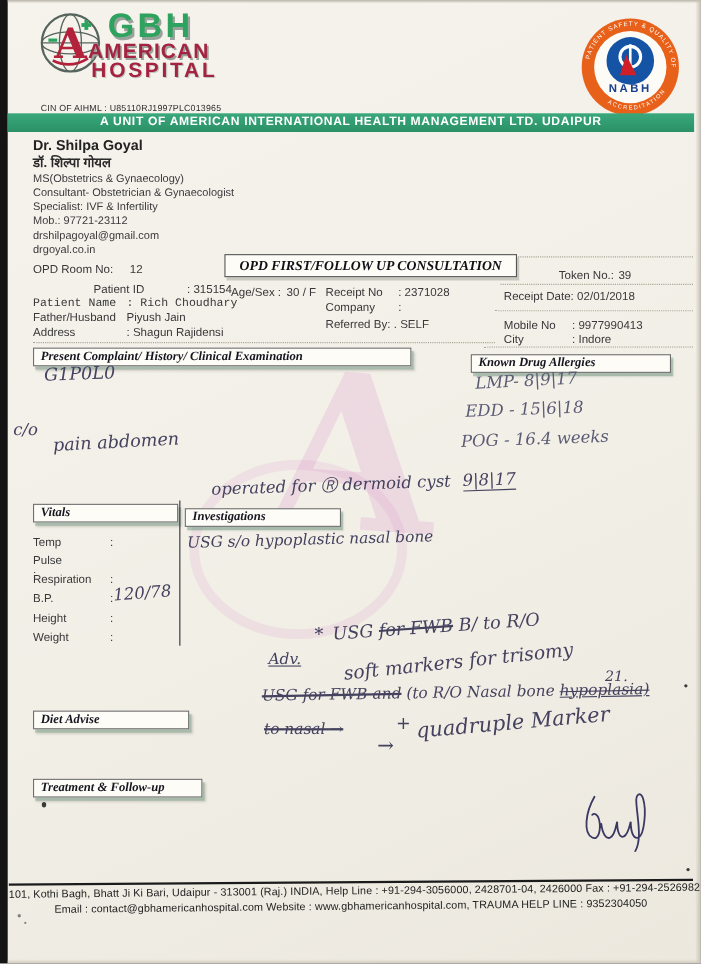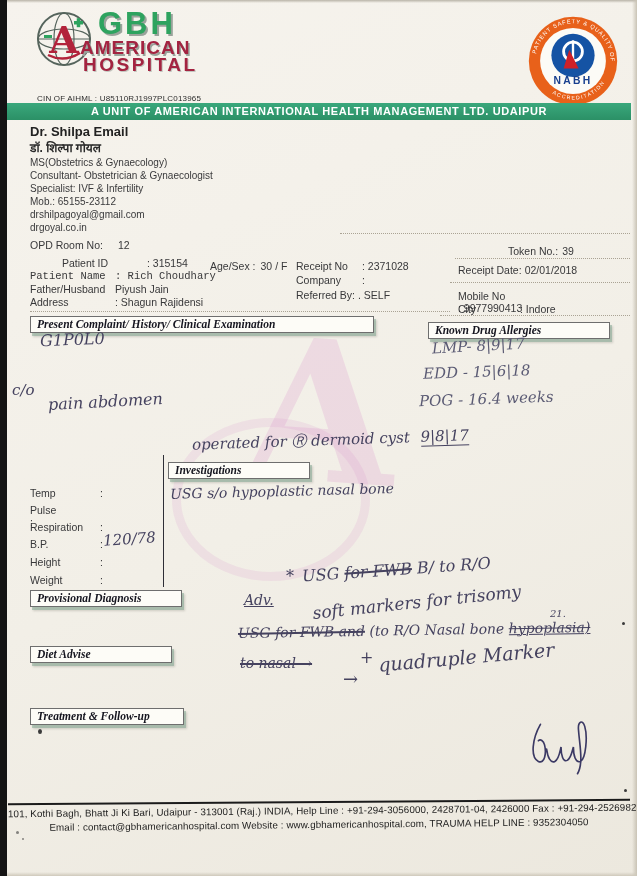--- a/index.html
+++ b/index.html
@@ -118,45 +118,46 @@
     <circle cx="50" cy="50" r="35" fill="#fcfbf6"></circle>
     <circle cx="50" cy="44" r="23" fill="#1553a4"></circle>
     <circle cx="50" cy="40" r="10" fill="none" stroke="#ffffff" stroke-width="3"></circle>
     <line x1="50" y1="28" x2="50" y2="52" stroke="#ffffff" stroke-width="2.5"></line>
     <polygon points="40,58 56,58 46,38" fill="#cf2027"></polygon>
     <text x="50" y="74" text-anchor="middle" font-size="11" font-weight="bold" fill="#18408f" letter-spacing="2.5" font-family="Liberation Sans, sans-serif">NABH</text>
   </svg>
 
   <div class="abs banner">A UNIT OF AMERICAN INTERNATIONAL HEALTH MANAGEMENT LTD. UDAIPUR</div>
 
-  <div class="abs doc-name" style="left:30px;top:124px;">Dr. Shilpa Email</div>
+  <div class="abs doc-name" style="left:30px;top:124px;">Dr. Shilpa Goyal</div>
   <div class="abs doc-hindi" style="left:30px;top:139px;">डॉ. शिल्पा गोयल</div>
   <div class="abs doc-line" style="left:30px;top:156px;">MS(Obstetrics &amp; Gynaecology)</div>
   <div class="abs doc-line" style="left:30px;top:169px;">Consultant- Obstetrician &amp; Gynaecologist</div>
   <div class="abs doc-line" style="left:30px;top:182px;">Specialist: IVF &amp; Infertility</div>
-  <div class="abs doc-line" style="left:30px;top:195px;">Mob.: 65155-23112</div>
+  <div class="abs doc-line" style="left:30px;top:195px;">Mob.: 97721-23112</div>
   <div class="abs doc-line" style="left:30px;top:208px;">drshilpagoyal@gmail.com</div>
   <div class="abs doc-line" style="left:30px;top:221px;">drgoyal.co.in</div>
 
   <div class="abs dotline" style="left:340px;top:233px;width:290px;"></div>
   <div class="abs dotline" style="left:455px;top:258px;width:175px;"></div>
   <div class="abs dotline" style="left:450px;top:282px;width:180px;"></div>
   <div class="abs dotline" style="left:30px;top:311px;width:420px;"></div>
   <div class="abs dotline" style="left:440px;top:315px;width:190px;"></div>
 
   <div class="abs row lbl" style="left:30px;top:239px;">
     <span class="l" style="width:88px;">OPD Room No:</span>
     <span class="v">12</span>
   </div>
+  <div class="abs titlebox" style="left:204px;top:231px;width:248px;">OPD FIRST/FOLLOW UP CONSULTATION</div>
   <div class="abs row lbl" style="left:508px;top:245px;">
     <span class="l" style="margin-right:4px;">Token No.:</span>
     <span class="v">39</span>
   </div>
 
-  <div class="abs row lbl" style="left:14px;top:257px;padding-left:48px;">
+  <div class="abs row lbl" style="left:37px;top:257px;padding-left:48px;">
     <span class="l" style="width:85px;">Patient ID</span>
     <span class="v">: 315154</span>
   </div>
   <div class="abs row lbl" style="left:30px;top:270px;font-family:Liberation Mono, monospace;">
     <span class="l" style="width:85px;">Patient Name</span>
     <span class="v">: Rich Choudhary</span>
   </div>
   <div class="abs row lbl" style="left:30px;top:283px;">
     <span class="l" style="width:85px;">Father/Husband</span>
     <span class="v">Piyush Jain</span>
@@ -180,33 +181,33 @@
   </div>
   <div class="abs row lbl" style="left:296px;top:289px;">
     <span class="l" style="margin-right:3px;">Referred By:</span>
     <span class="v">. SELF</span>
   </div>
 
   <div class="abs row lbl" style="left:458px;top:264px;">
     <span class="l" style="margin-right:3px;">Receipt Date:</span>
     <span class="v">02/01/2018</span>
   </div>
-  <div class="abs row lbl" style="left:458px;top:290px;flex-direction:column;">
+  <div class="abs row lbl" style="left:458px;top:290px;">
     <span class="l" style="width:62px;">Mobile No</span>
     <span class="v">: 9977990413</span>
   </div>
   <div class="abs row lbl" style="left:458px;top:303px;">
     <span class="l" style="width:62px;">City</span>
     <span class="v">: Indore</span>
   </div>
 
   <div class="abs secbox" style="left:428px;top:322px;width:168px;">Known Drug Allergies</div>
   <div class="abs secbox" style="left:30px;top:316px;width:330px;">Present Complaint/ History/ Clinical Examination</div>
+  <div class="abs secbox" style="left:30px;top:458px;width:118px;">Vitals</div>
   <div class="abs secbox" style="left:168px;top:462px;width:128px;">Investigations</div>
-  <div class="abs secbox" style="left:30px;top:590px;width:138px;">Provisional Diagnosis</div>
   <div class="abs secbox" style="left:30px;top:708px;width:140px;">Treatment &amp; Follow-up</div>
   <div class="abs secbox" style="left:30px;top:646px;width:128px;">Diet Advise</div>
 
   <div class="abs vdiv" style="left:163px;top:455px;height:132px;"></div>
 
   <div class="abs row lbl" style="left:30px;top:487px;">
     <span class="l" style="width:70px;">Temp</span>
     <span>:</span>
   </div>
   <div class="abs row lbl" style="left:30px;top:504px;flex-direction:column;">
@@ -246,21 +247,21 @@
 
   <div class="abs hw" style="left:103px;top:530px;font-size:15px;transform:rotate(-4deg);">120/78</div>
 
   <div class="abs hw" style="left:244px;top:592px;font-size:14px;text-decoration:underline;">Adv.</div>
   <div class="abs hw" style="left:286px;top:567px;font-size:16px;">*</div>
 
   <div class="abs hw" style="left:302px;top:560px;font-size:16px;transform:rotate(-4deg);">
     <span>USG </span><span class="strike">for FWB</span><span> B/ to R/O</span>
   </div>
   <div class="abs hw" style="left:312px;top:592px;font-size:17px;transform:rotate(-6deg);">soft markers for trisomy</div>
-  <div class="abs hw" style="left:550px;top:608px;font-size:10px;">21.</div>
+  <div class="abs hw" style="left:550px;top:608px;font-size:13px;">21.</div>
 
   <div class="abs hw" style="left:238px;top:622px;font-size:14px;transform:rotate(-1deg);">
     <span class="strike">USG for FWB and</span><span> (to R/O Nasal bone </span><span class="strike-u">hypoplasia)</span>
   </div>
 
   <div class="abs hw strike" style="left:240px;top:655px;font-size:14px;">to nasal →</div>
   <div class="abs hw" style="left:360px;top:648px;font-size:16px;">+</div>
   <div class="abs hw" style="left:343px;top:668px;font-size:18px;">→</div>
   <div class="abs hw" style="left:378px;top:646px;font-size:19px;transform:rotate(-5deg);">quadruple Marker</div>
 

